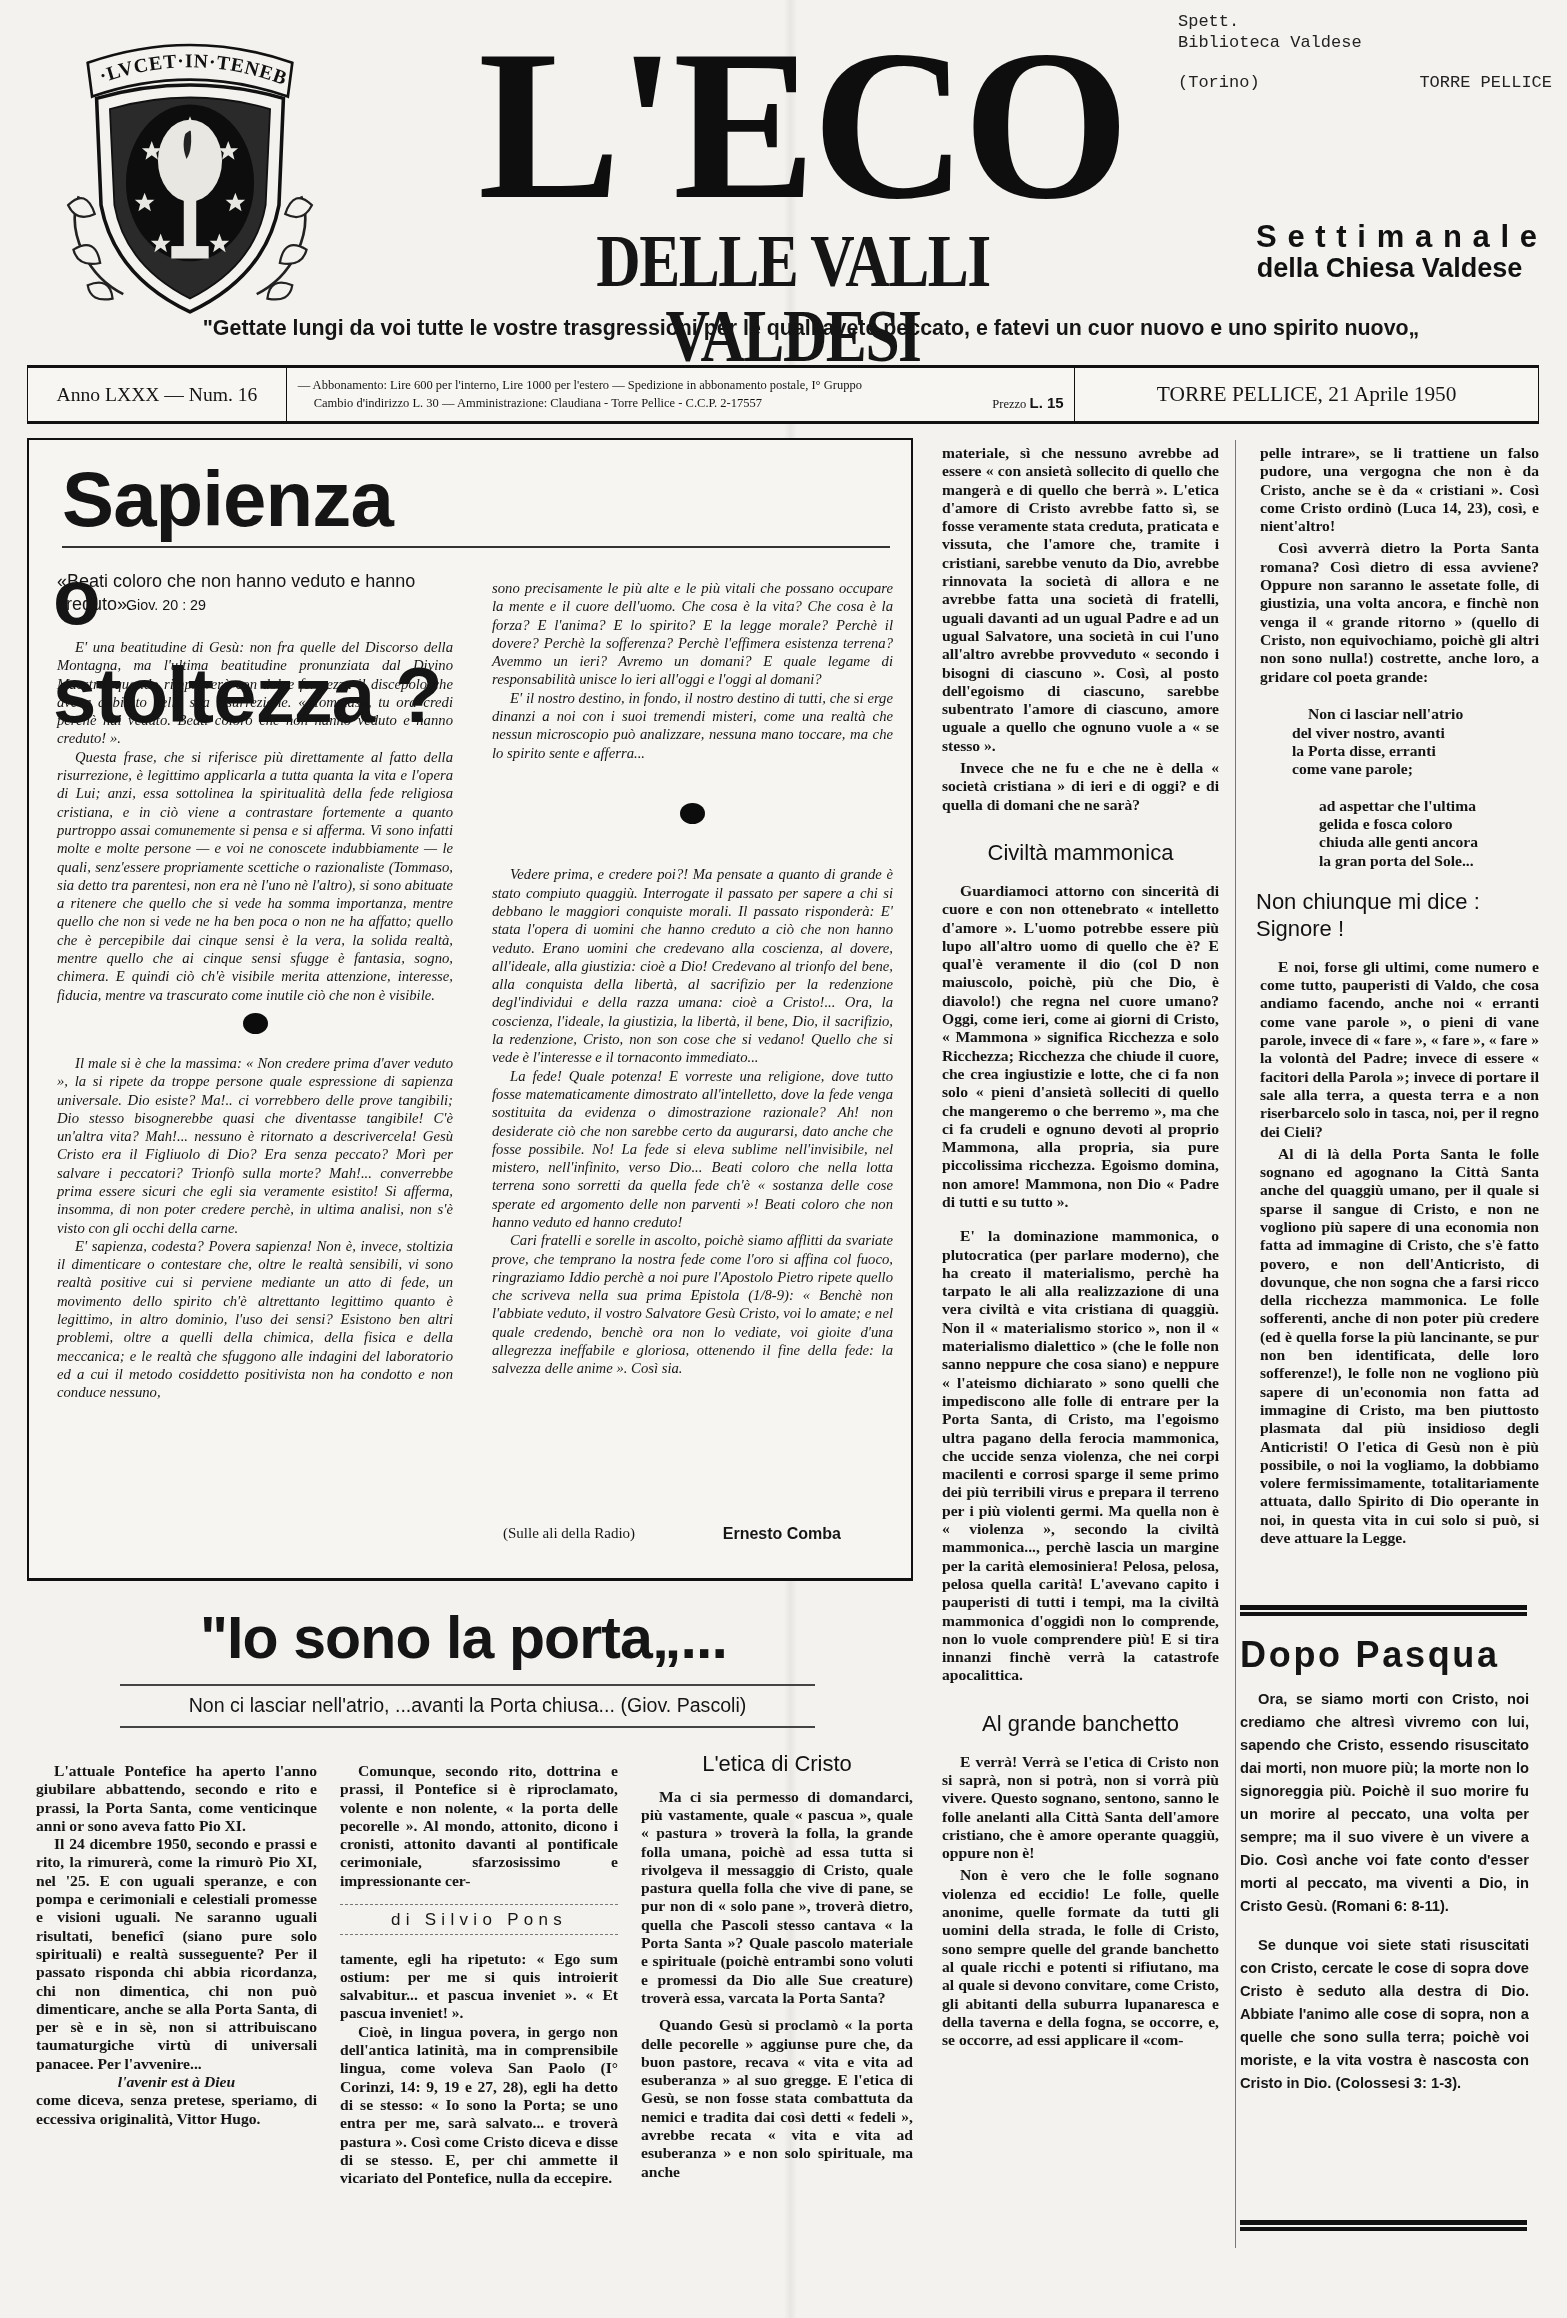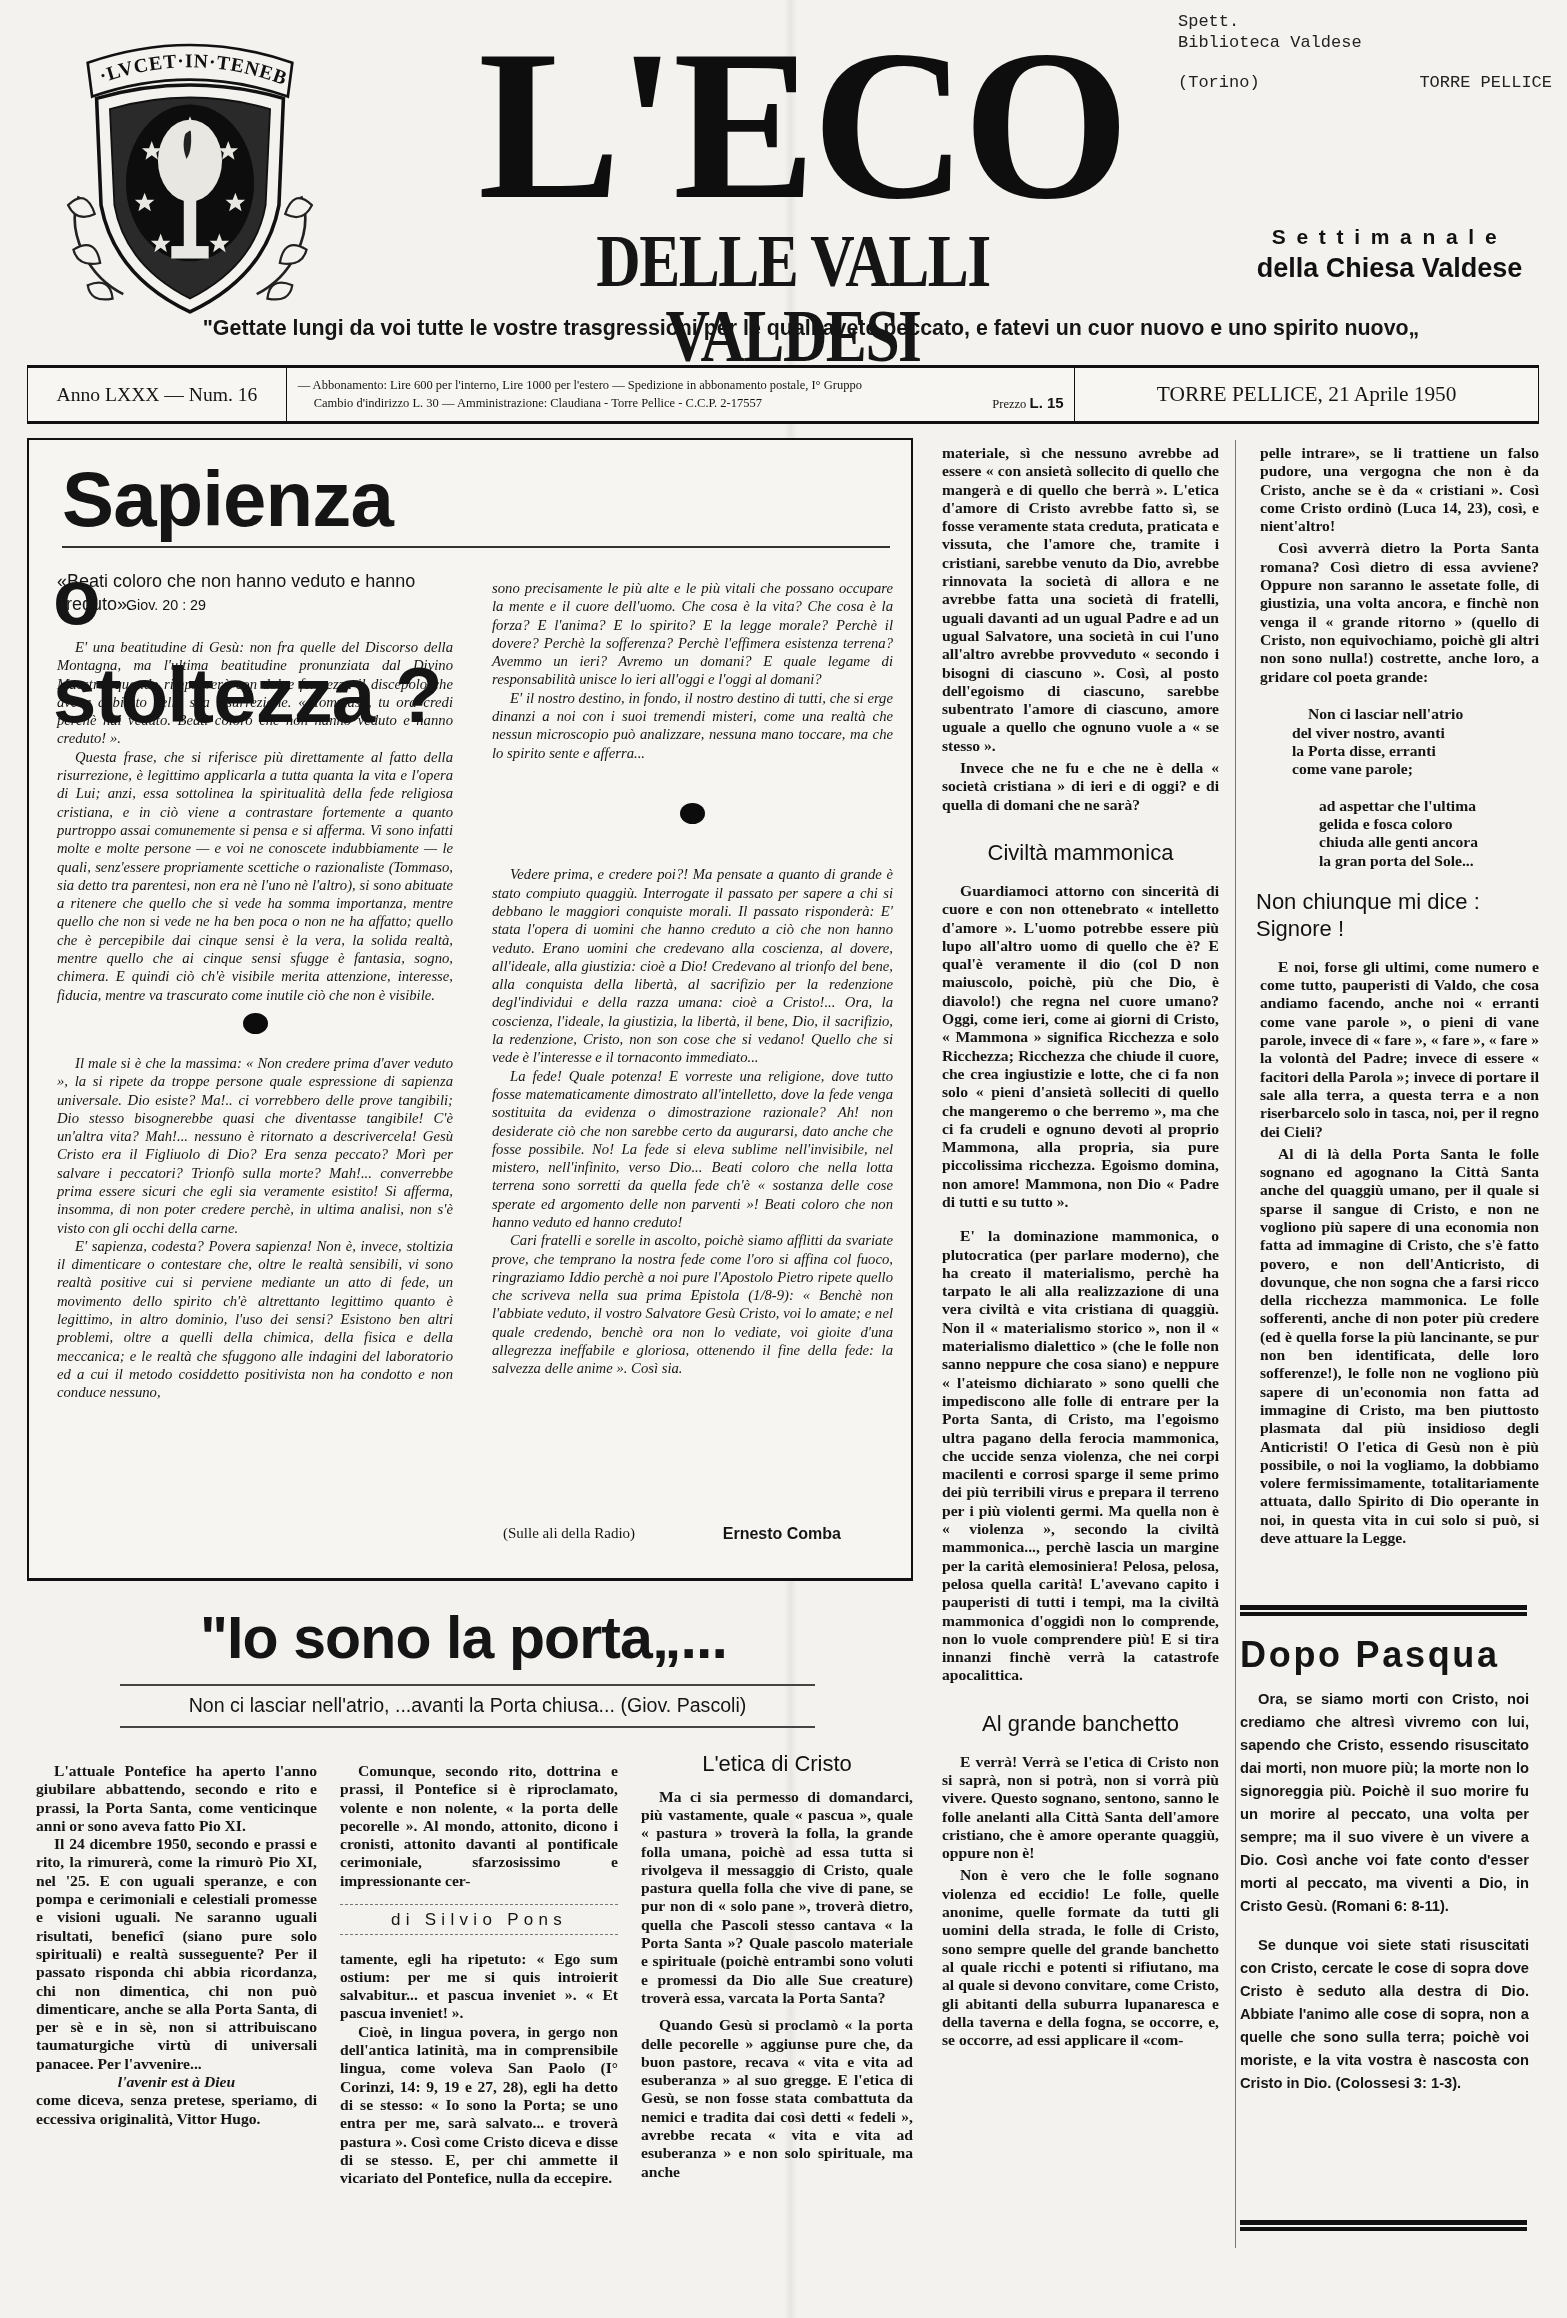--- a/index.html
+++ b/index.html
@@ -23,21 +23,21 @@
   }
   .address {
     left: 1178px; top: 10.7px; width: 374px;
     font-family: "Liberation Mono", "DejaVu Sans Mono", monospace; font-size: 17px; line-height: 21.4px; color: #222;
   }
   .address .row { display: flex; justify-content: space-between; margin-top: 18px; }
   .weekly {
     left: 1256px; top: 221px; width: 267px; text-align: center;
     font-family: "Liberation Sans", sans-serif; font-weight: bold; color: #111;
   }
-  .weekly .l1 { font-size: 21px; letter-spacing: 10.7px; line-height: 32px; text-align: center; }
+  .weekly .l1 { font-size: 31px; letter-spacing: 10.7px; line-height: 32px; text-align: center; }
   .weekly .l2 { font-size: 27px; line-height: 30px; }
   .motto {
     left: 125px; top: 316px; width: 1372px; text-align: center;
     font-family: "Liberation Sans", sans-serif; font-weight: bold; font-size: 21.4px; color: #151515;
   }
   
   .infobar {
     left: 27px; top: 365px; width: 1510px; height: 53px;
     border-top: 3.6px solid #111; border-bottom: 3.6px solid #111;
     border-left: 1.8px solid #111; border-right: 1.8px solid #111;

